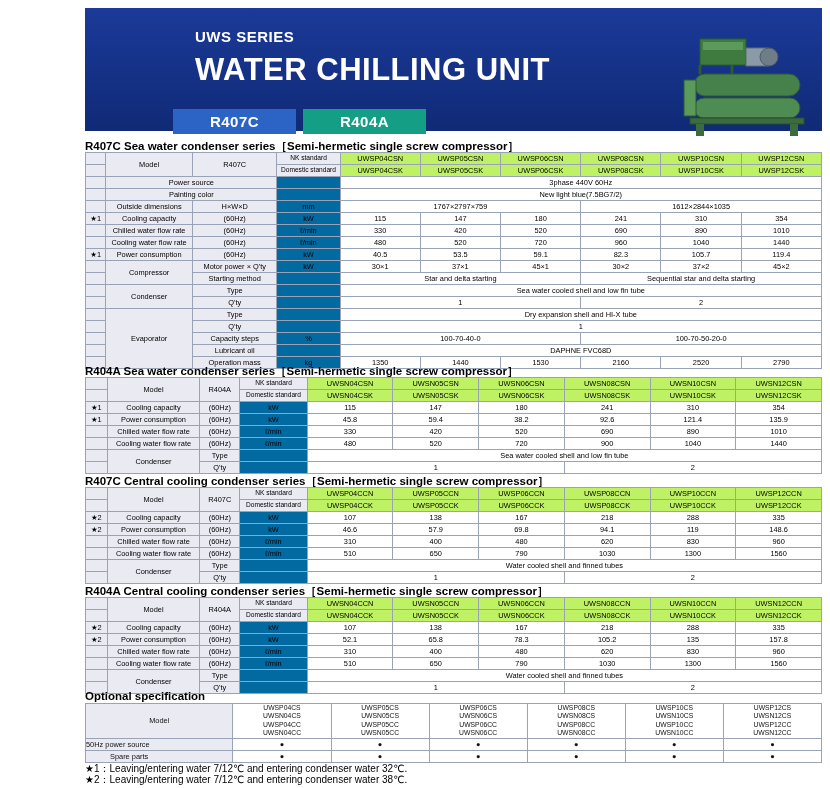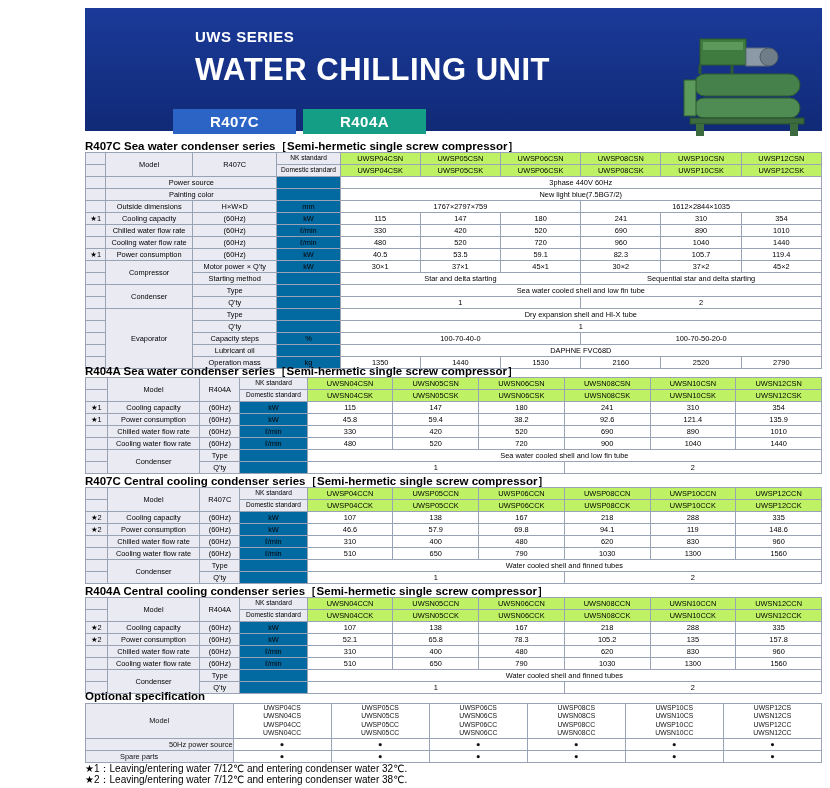--- a/index.html
+++ b/index.html
@@ -552,30 +552,30 @@
         <span>UWSN10CC</span>
       </td>
       <td style="width:98px;background:#ffffff;font-size:6.8px;">
         <span>UWSP12CS</span><br>
         <span>UWSN12CS</span><br>
         <span>UWSP12CC</span><br>
         <span>UWSN12CC</span>
       </td>
     </tr>
     <tr>
-      <td class="lblcol2" style="text-align:right;padding-left:34px;">50Hz power source</td>
-      <td>●</td>
-      <td>●</td>
-      <td>●</td>
-      <td>●</td>
-      <td>●</td>
-      <td>●</td>
-    </tr>
-    <tr>
-      <td class="lblcol2" style="text-align:left;padding-left:34px;">Spare parts</td>
+      <td class="lblcol2" style="text-align:left;">50Hz power source</td>
+      <td>●</td>
+      <td>●</td>
+      <td>●</td>
+      <td>●</td>
+      <td>●</td>
+      <td>●</td>
+    </tr>
+    <tr>
+      <td class="lblcol2" style="text-align:left;padding-left:24px;">Spare parts</td>
       <td>●</td>
       <td>●</td>
       <td>●</td>
       <td>●</td>
       <td>●</td>
       <td>●</td>
     </tr>
   </tbody>
     </table>
 

